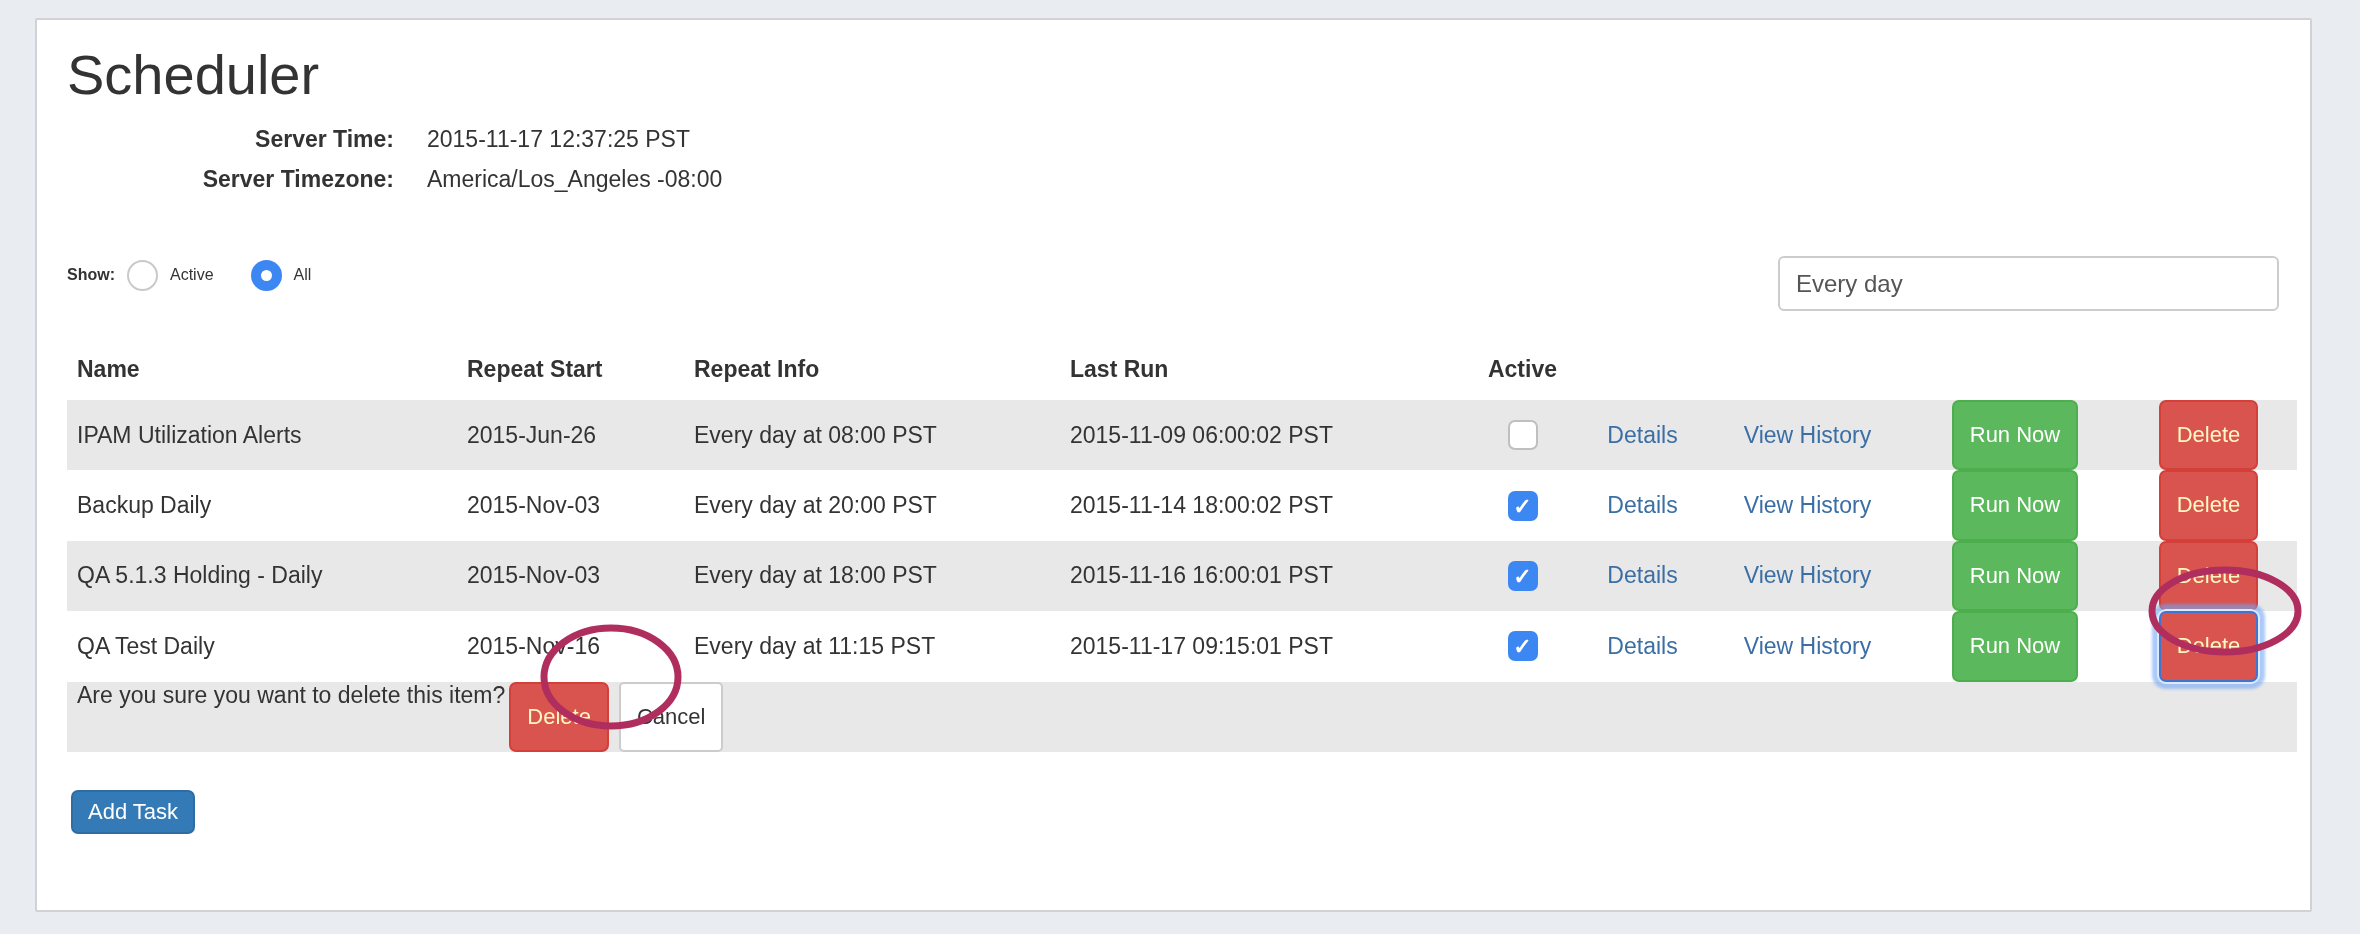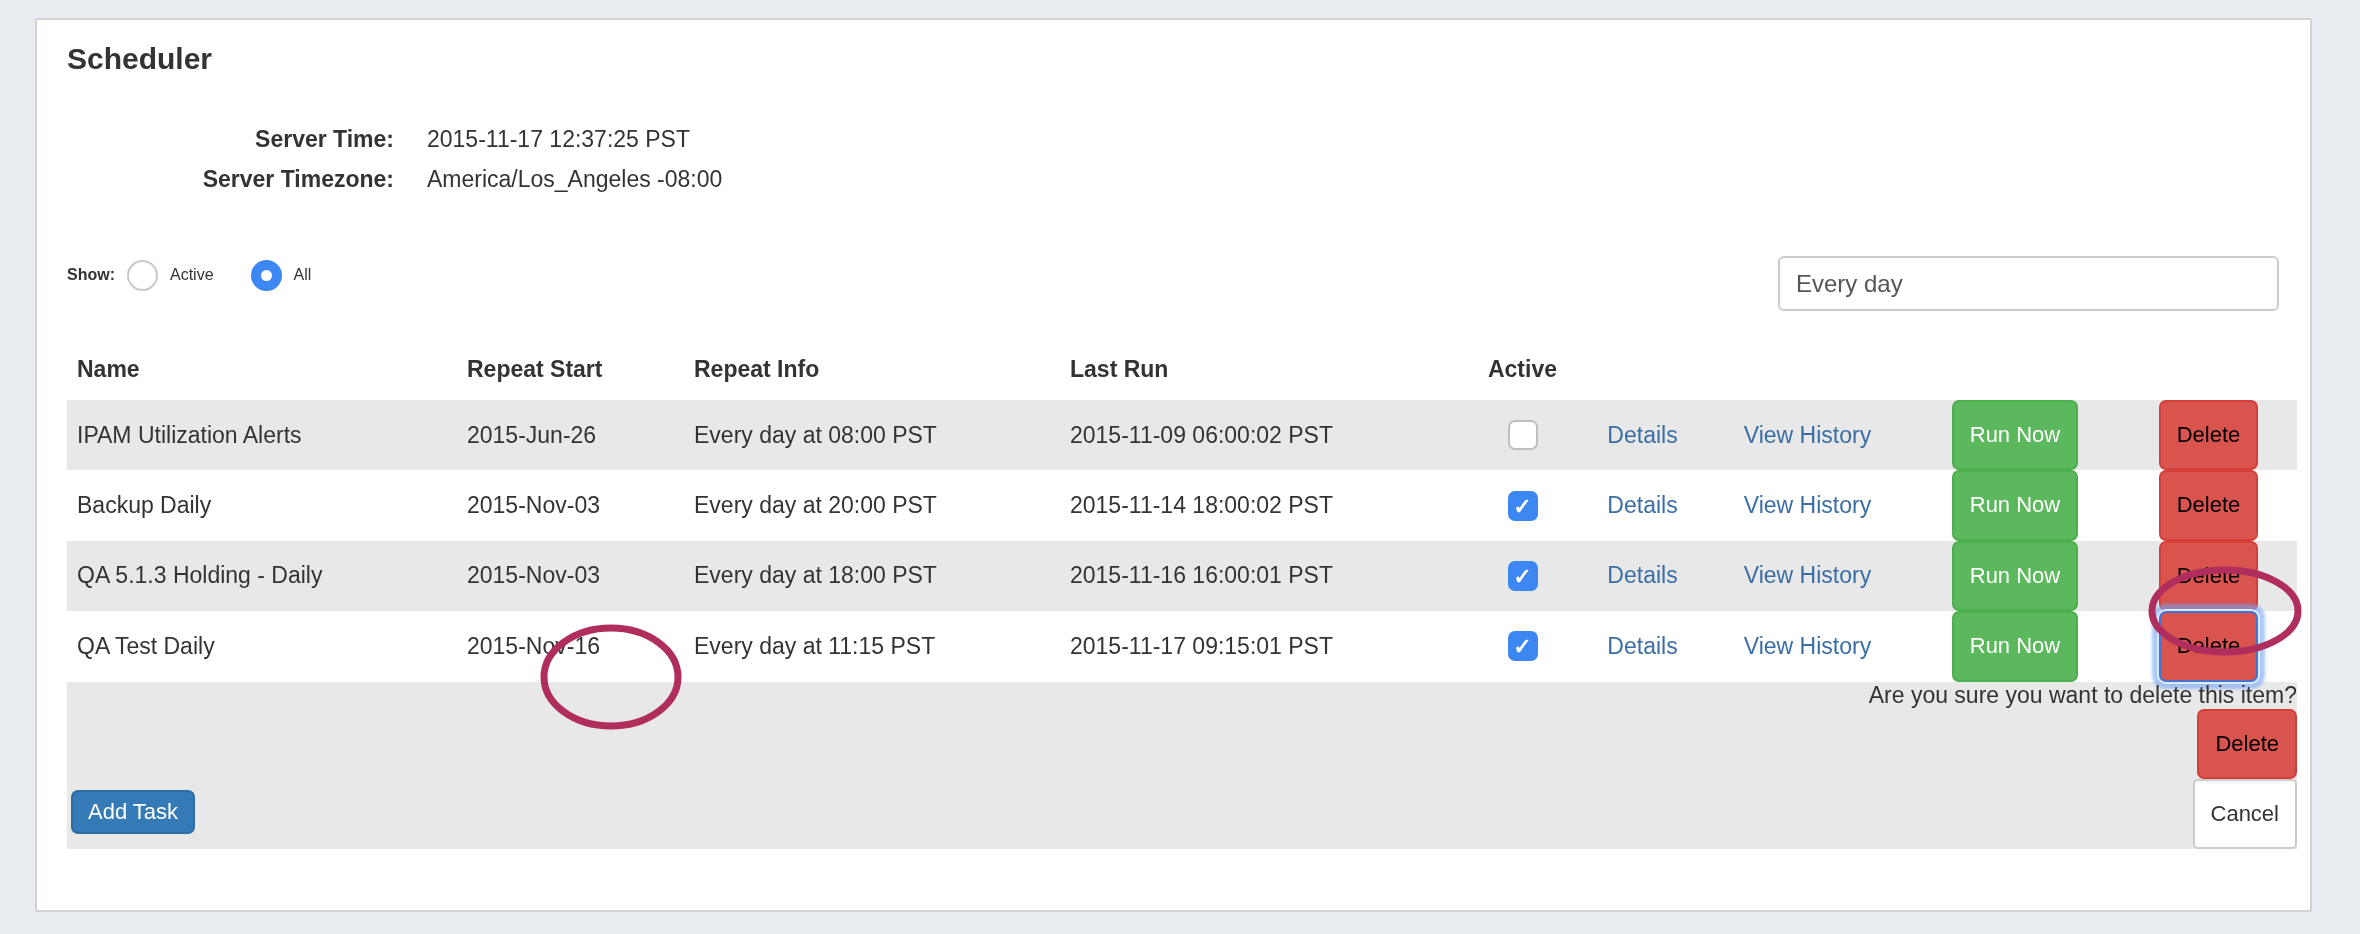--- a/index.html
+++ b/index.html
@@ -13,21 +13,21 @@
   }
   .card {
     position:absolute; left:35px; top:18px;
     width:2277px; height:894px;
     background:#fff;
     border:2px solid #d2d2d6;
     border-radius:2px;
   }
   .page-title {
     position:absolute; left:30px; top:22px;
-    font-size:30px; font-weight:bold; color:#333;
+    font-size:56px; font-weight:normal; color:#333;
   }
   .server-block { position:absolute; left:0; top:106px; font-size:23px; }
   .server-row { display:flex; align-items:baseline; margin-bottom:13px; }
   .server-label { width:357px; text-align:right; font-weight:bold; }
   .server-value { margin-left:33px; }
 
   .show-row {
     position:absolute; left:30px; top:237px;
     display:flex; align-items:center; font-size:16px; height:36px;
   }
@@ -68,42 +68,42 @@
 
   .link { color:#3a6ea5; text-decoration:none; cursor:pointer; }
 
   .btn {
     display:inline-block; border-radius:7px; font-size:22px;
     padding:20px 16px; border:2px solid transparent;
     line-height:1.2; cursor:pointer; text-align:center;
     font-family:"Liberation Sans", sans-serif;
   }
   .btn-green { background:#5cb85c; border-color:#4cae4c; color:#fff; }
-  .btn-red { background:#d9534f; border-color:#d43f3a; color:#000000; }
+  .btn-red { background:#d9534f; border-color:#d43f3a; color:#fef9c3; }
   .btn-red.focused {
     border-color:#4273cf;
     box-shadow:0 0 0 2px #dcebfb, 0 0 3px 7px rgba(115,165,245,.6);
   }
   .btn-cancel { background:#fff; border-color:#ccc; color:#333; border-radius:5px; }
   .btn-primary { background:#337ab7; border-color:#2e6da4; color:#fff; }
 
   .checkbox {
     display:inline-block; width:30px; height:30px; border-radius:7px;
     background:#fff; border:2px solid #bfbfbf;
     vertical-align:middle; line-height:26px; text-align:center;
     cursor:pointer;
   }
   .checkbox .check-glyph { display:none; }
   .checkbox.checked { background:#3d87f3; border-color:#3d87f3; }
   .checkbox.checked .check-glyph {
     display:inline; color:#fff; font-size:22px; font-weight:bold;
   }
 
   .confirm-cell { background:#e8e8e8; }
-  .confirm-inner { display:flex; align-items:flex-end; padding-left:10px; font-size:23px;flex-direction:column; }
+  .confirm-inner { display:flex; align-items:flex-start; padding-left:10px; font-size:23px; }
   .confirm-inner .btn-red { margin-left:4px; }
   .confirm-inner .btn-cancel { margin-left:10px; }
 
   .add-task { position:absolute; left:34px; top:770px; font-size:22px; padding:7px 15px; }
 
   .annotation { position:absolute; pointer-events:none; z-index:10; }
 </style>
 </head>
 <body>
 

